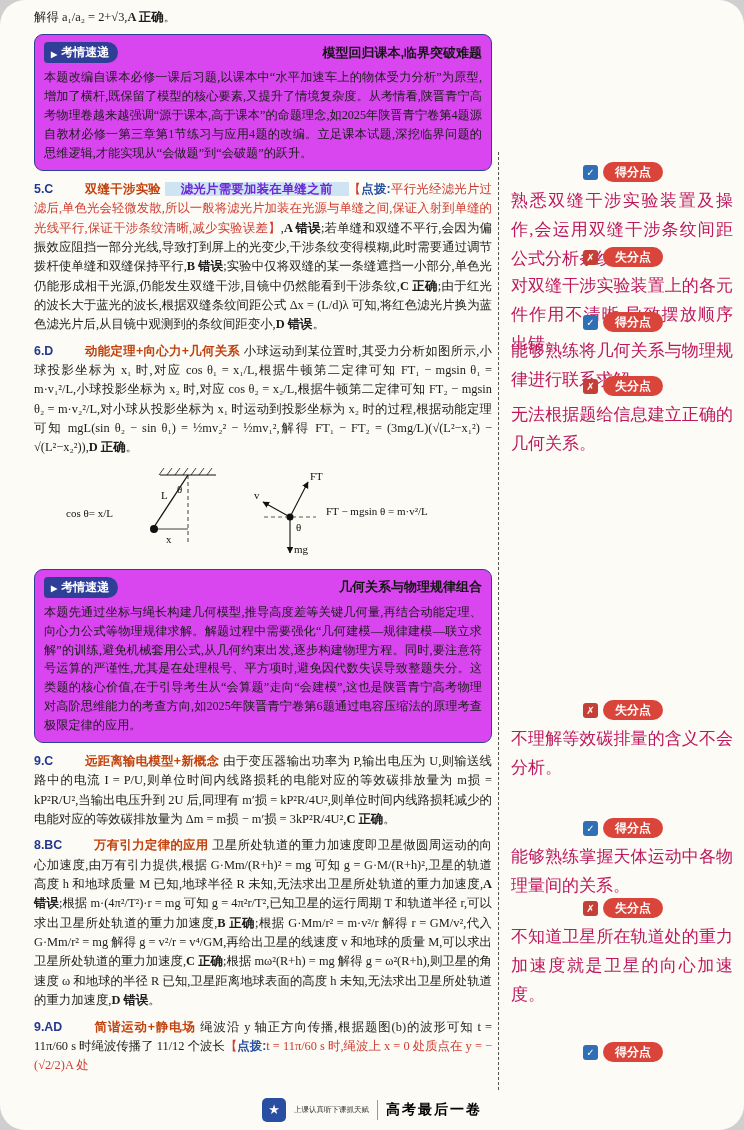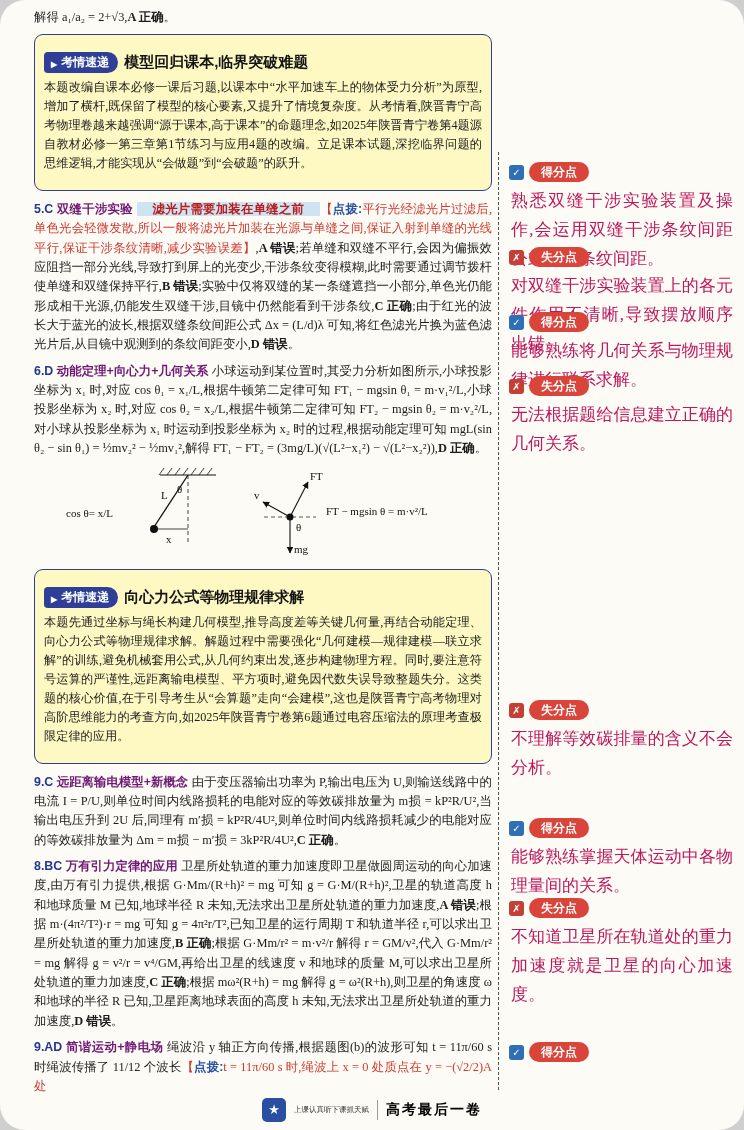--- a/index.html
+++ b/index.html
@@ -5,45 +5,45 @@
   html,body { margin:0; padding:0; background:#cfcfcf; }
   .page {
     position:relative; width:744px; height:1130px; margin:0 auto;
     background:#fcfbf6; overflow:hidden;
     font-family:"Liberation Serif","DejaVu Serif",serif; color:#1c1c1c;border-radius:25px;
   }
   .main { position:absolute; left:34px; top:8px; width:458px; }
   .para { margin:0 0 7px; font-size:12.4px; line-height:1.56; text-align:justify; }
   .seg { white-space:pre-wrap; }
   .seg.num  { font-family:"Liberation Sans",sans-serif; font-weight:bold; color:#24388f; }
-  .seg.topic{ font-family:"Liberation Sans",sans-serif; font-weight:bold; color:#701a75; }
-  .seg.hl   { font-family:"Liberation Sans",sans-serif; font-weight:bold; color:#b91c1c; background:#cfe4f3; padding:0 16px; }
+  .seg.topic{ font-family:"Liberation Sans",sans-serif; font-weight:bold; color:#c2410c;margin-left:28px; }
+  .seg.hl   { font-family:"Liberation Sans",sans-serif; font-weight:bold; color:#6d28d9; background:#cfe4f3; padding:0 16px; }
   .seg.red  { color:#cf3b2f; }
   .seg.pb   { color:#2a52a0; font-weight:bold; font-family:"Liberation Sans",sans-serif; }
   .seg.b    { font-weight:bold; }
 
-  .infobox { border:1.4px solid #2f3f97; border-radius:9px; padding:17px 9px; margin:2px 0 9px; background:#fef9c3; }
+  .infobox { border:1.4px solid #2f3f97; border-radius:9px; padding:7px 9px; margin:2px 0 9px; background:#d946ef; }
   .infobox-head { display:flex; align-items:center; gap:6px; }
   .badge { display:inline-flex; align-items:center; gap:4px; background:#2f3f97; color:#fff;
            font-family:"Liberation Sans",sans-serif; font-weight:bold; font-size:12px;
            padding:2px 9px 2px 7px; border-radius:4px 11px 11px 4px; flex:0 0 auto; }
   .badge-icon::before { content:"▶"; font-size:8px; color:#fff; }
-  .infobox-title { flex:1; text-align:left; font-family:"Liberation Sans",sans-serif; font-weight:bold;
-                   font-size:15px; color:#141414; }
+  .infobox-title { flex:1; text-align:right; font-family:"Liberation Sans",sans-serif; font-weight:bold;
+                   font-size:13px; color:#141414; }
   .infobox-body { margin:5px 0 0; font-size:12.2px; line-height:1.55; text-align:justify; }
 
   .figure { margin:0 0 8px 30px; }
   .figure svg { display:block; }
   .ftxt { font-size:11px; font-family:"Liberation Serif",serif; fill:#111; }
 
   .divider { position:absolute; left:498px; top:152px; bottom:40px; border-left:1.6px dashed #555; }
 
   .sidebar { position:absolute; left:509px; top:0; width:228px; height:100%; }
   .note { position:absolute; left:0; width:228px; }
-  .note-head { display:flex; align-items:center; gap:5px; margin-bottom:4px; }
+  .note-head { display:flex; align-items:center; gap:5px; margin-bottom:4px;justify-content:center; }
   .note-icon { width:15px; height:15px; border-radius:3px; display:inline-flex; align-items:center;
                justify-content:center; color:#fff; font-size:10px; font-family:"Liberation Sans",sans-serif; flex:0 0 auto; }
   .note-icon.gain { background:#2e6fb5; } .note-icon.gain::before { content:"✓"; }
   .note-icon.loss { background:#c43f35; } .note-icon.loss::before { content:"✗"; }
   .note-pill { background:#d9453a; color:#fff; font-family:"Liberation Sans",sans-serif; font-weight:bold;
                font-size:12px; padding:1.5px 12px; border-radius:10px; }
   .note-text { font-size:17px; line-height:1.72; text-align:justify; color:#be185d; padding:0 4px 0 2px; }
 
   .footer { position:absolute; left:0; right:0; bottom:8px; display:flex; align-items:center;
             justify-content:center; gap:8px; }
@@ -112,23 +112,23 @@
         <text class="ftxt" x="262" y="50">FT − mgsin θ = m·v²/L</text>
       </svg>
     </div>
 
     <div class="infobox">
       <div class="infobox-head">
         <span class="badge">
           <span class="badge-icon"></span>
           <span>考情速递</span>
         </span>
-        <span class="infobox-title">向心力公式等物理规律求解</span>
-      </div>
-      <p class="infobox-body">本题先通过坐标与绳长构建几何模型,推导高度差等关键几何量,再结合动能定理、向心力公式等物理规律求解。解题过程中需要强化“几何建模—规律建模—联立求解”的训练,避免机械套用公式,从几何约束出发,逐步构建物理方程。同时,要注意符号运算的严谨性,远距离输电模型、平方项时,避免因代数失误导致整题失分。这类题的核心价值,在于引导考生从“会算题”走向“会建模”,这也是陕晋青宁高考物理对高阶思维能力的考查方向,如2025年陕晋青宁卷第6题通过电容压缩法的原理考查极限定律的应用。</p>
+        <span class="infobox-title">几何关系与物理规律组合</span>
+      </div>
+      <p class="infobox-body">本题先通过坐标与绳长构建几何模型,推导高度差等关键几何量,再结合动能定理、向心力公式等物理规律求解。解题过程中需要强化“几何建模—规律建模—联立求解”的训练,避免机械套用公式,从几何约束出发,逐步构建物理方程。同时,要注意符号运算的严谨性,尤其是在处理根号、平方项时,避免因代数失误导致整题失分。这类题的核心价值,在于引导考生从“会算题”走向“会建模”,这也是陕晋青宁高考物理对高阶思维能力的考查方向,如2025年陕晋青宁卷第6题通过电容压缩法的原理考查极限定律的应用。</p>
     </div>
 
     <p class="para"><span class="seg num">9.C </span><span class="seg topic">远距离输电模型+新概念 </span><span class="seg">由于变压器输出功率为 P,输出电压为 U,则输送线路中的电流 I = P/U,则单位时间内线路损耗的电能对应的等效碳排放量为 m损 = kP²R/U²,当输出电压升到 2U 后,同理有 m′损 = kP²R/4U²,则单位时间内线路损耗减少的电能对应的等效碳排放量为 Δm = m损 − m′损 = 3kP²R/4U²,</span><span class="seg b">C 正确</span><span class="seg">。</span></p>
 
     <p class="para"><span class="seg num">8.BC </span><span class="seg topic">万有引力定律的应用 </span><span class="seg">卫星所处轨道的重力加速度即卫星做圆周运动的向心加速度,由万有引力提供,根据 G·Mm/(R+h)² = mg 可知 g = G·M/(R+h)²,卫星的轨道高度 h 和地球质量 M 已知,地球半径 R 未知,无法求出卫星所处轨道的重力加速度,</span><span class="seg b">A 错误</span><span class="seg">;根据 m·(4π²/T²)·r = mg 可知 g = 4π²r/T²,已知卫星的运行周期 T 和轨道半径 r,可以求出卫星所处轨道的重力加速度,</span><span class="seg b">B 正确</span><span class="seg">;根据 G·Mm/r² = m·v²/r 解得 r = GM/v²,代入 G·Mm/r² = mg 解得 g = v²/r = v⁴/GM,再给出卫星的线速度 v 和地球的质量 M,可以求出卫星所处轨道的重力加速度,</span><span class="seg b">C 正确</span><span class="seg">;根据 mω²(R+h) = mg 解得 g = ω²(R+h),则卫星的角速度 ω 和地球的半径 R 已知,卫星距离地球表面的高度 h 未知,无法求出卫星所处轨道的重力加速度,</span><span class="seg b">D 错误</span><span class="seg">。</span></p>
 
     <p class="para"><span class="seg num">9.AD </span><span class="seg topic">简谐运动+静电场 </span><span class="seg">绳波沿 y 轴正方向传播,根据题图(b)的波形可知 t = 11π/60 s 时绳波传播了 11/12 个波长</span><span class="seg red">【</span><span class="seg pb">点拨:</span><span class="seg red">t = 11π/60 s 时,绳波上 x = 0 处质点在 y = −(√2/2)A 处</span></p>
 
   </div>
 

